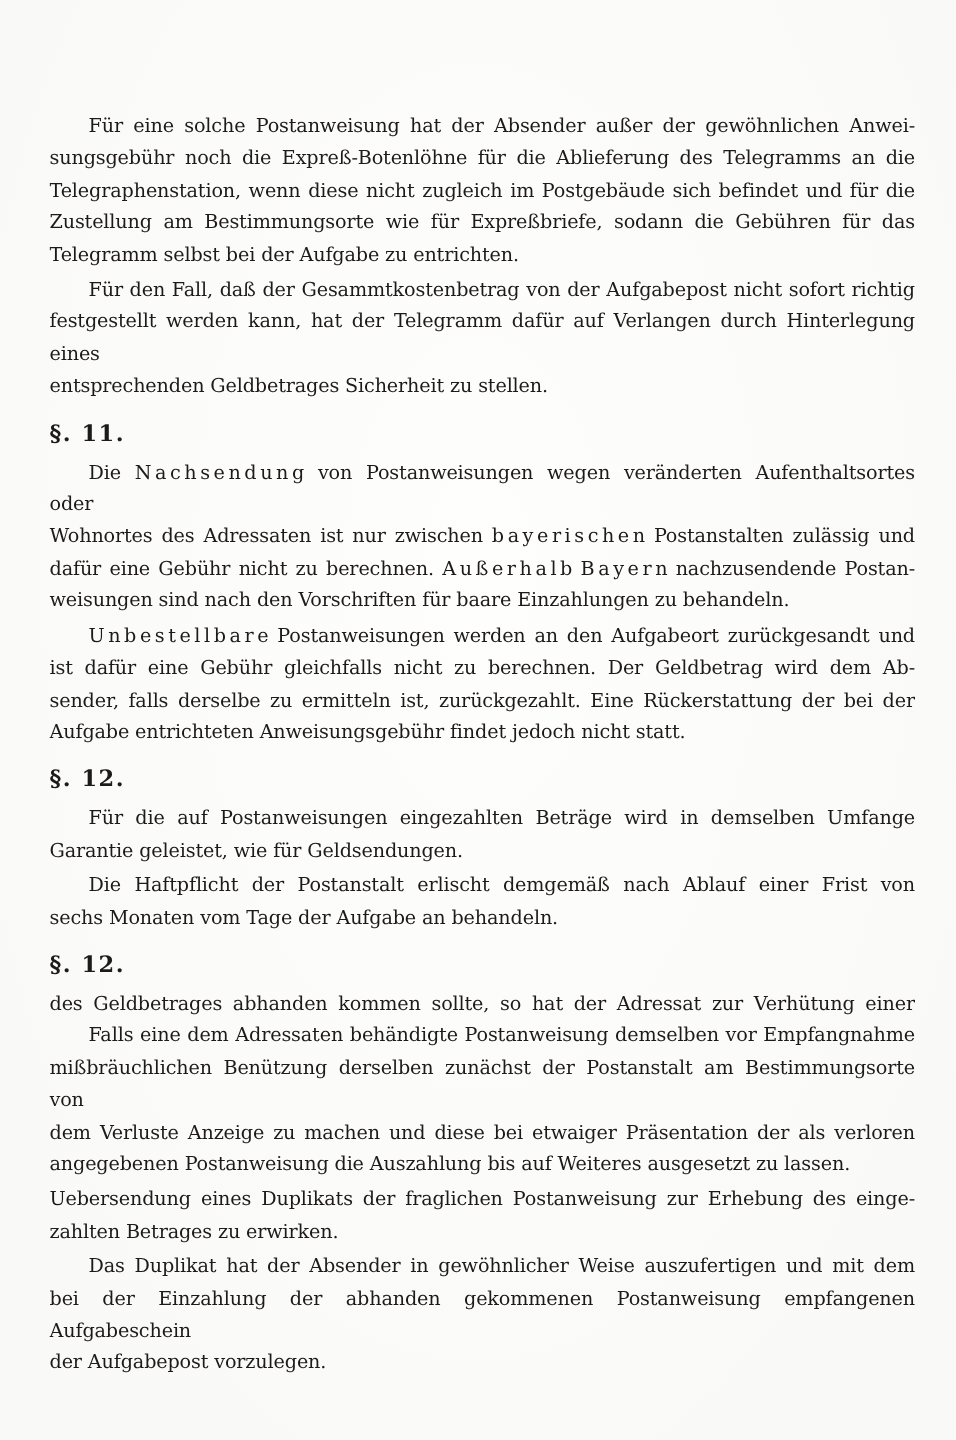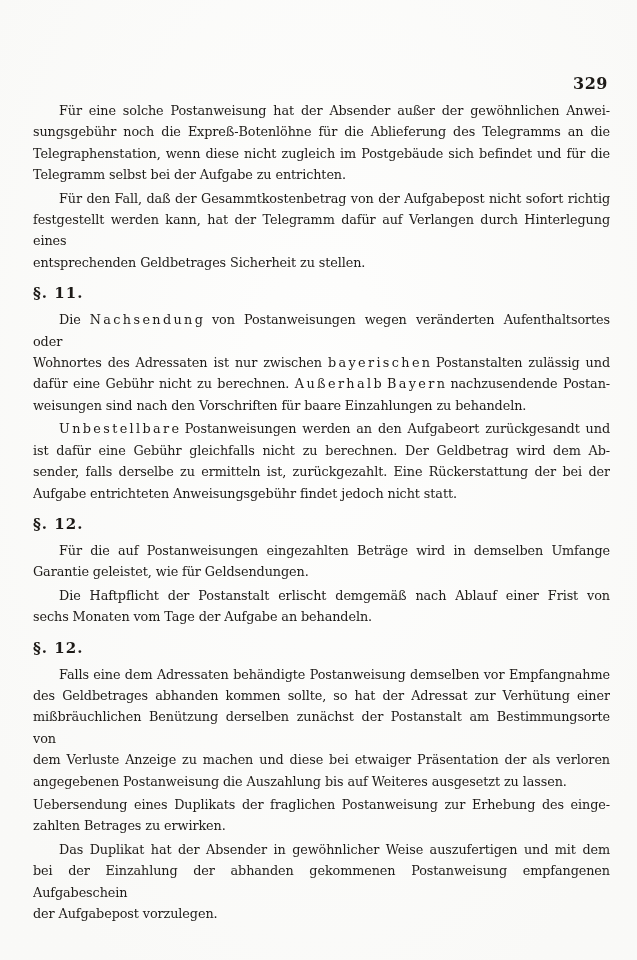--- a/index.html
+++ b/index.html
@@ -55,27 +55,27 @@
     text-align: right;
     text-align-last: left;
   }
   .ln.first { text-indent: 26px; }
 </style>
 </head>
 <body>
 
 <div class="page">
   <div class="content">
-    <div class="page-number">329</div>
     <main id="sections-root">
         <section class="section">
           <p class="para">
             <span class="ln first">Für eine solche Postanweisung hat der Absender außer der gewöhnlichen Anwei-</span>
             <span class="ln">sungsgebühr noch die Expreß-Botenlöhne für die Ablieferung des Telegramms an die</span>
             <span class="ln">Telegraphenstation, wenn diese nicht zugleich im Postgebäude sich befindet und für die</span>
+            <span class="ln">Zustellung am Bestimmungsorte wie für Expreßbriefe, sodann die Gebühren für das</span>
             <span class="ln last">Telegramm selbst bei der Aufgabe zu entrichten.</span>
           </p>
           <p class="para">
             <span class="ln first">Für den Fall, daß der Gesammtkostenbetrag von der Aufgabepost nicht sofort richtig</span>
             <span class="ln">festgestellt werden kann, hat der Telegramm dafür auf Verlangen durch Hinterlegung eines</span>
             <span class="ln last">entsprechenden Geldbetrages Sicherheit zu stellen.</span>
           </p>
         </section>
         <section class="section">
           <div class="heading">§. 11.</div>
@@ -99,22 +99,22 @@
             <span class="ln last">Garantie geleistet, wie für Geldsendungen.</span>
           </p>
           <p class="para">
             <span class="ln first">Die Haftpflicht der Postanstalt erlischt demgemäß nach Ablauf einer Frist von</span>
             <span class="ln last">sechs Monaten vom Tage der Aufgabe an behandeln.</span>
           </p>
         </section>
         <section class="section">
           <div class="heading">§. 12.</div>
           <p class="para">
+            <span class="ln">des Geldbetrages abhanden kommen sollte, so hat der Adressat zur Verhütung einer</span>
             <span class="ln first">Falls eine dem Adressaten behändigte Postanweisung demselben vor Empfangnahme</span>
-            <span class="ln">des Geldbetrages abhanden kommen sollte, so hat der Adressat zur Verhütung einer</span>
             <span class="ln">mißbräuchlichen Benützung derselben zunächst der Postanstalt am Bestimmungsorte von</span>
             <span class="ln">dem Verluste Anzeige zu machen und diese bei etwaiger Präsentation der als verloren</span>
             <span class="ln last">angegebenen Postanweisung die Auszahlung bis auf Weiteres ausgesetzt zu lassen.</span>
           </p>
           <p class="para">
             <span class="ln">Uebersendung eines Duplikats der fraglichen Postanweisung zur Erhebung des einge-</span>
             <span class="ln last">zahlten Betrages zu erwirken.</span>
           </p>
           <p class="para">
             <span class="ln first">Das Duplikat hat der Absender in gewöhnlicher Weise auszufertigen und mit dem</span>

